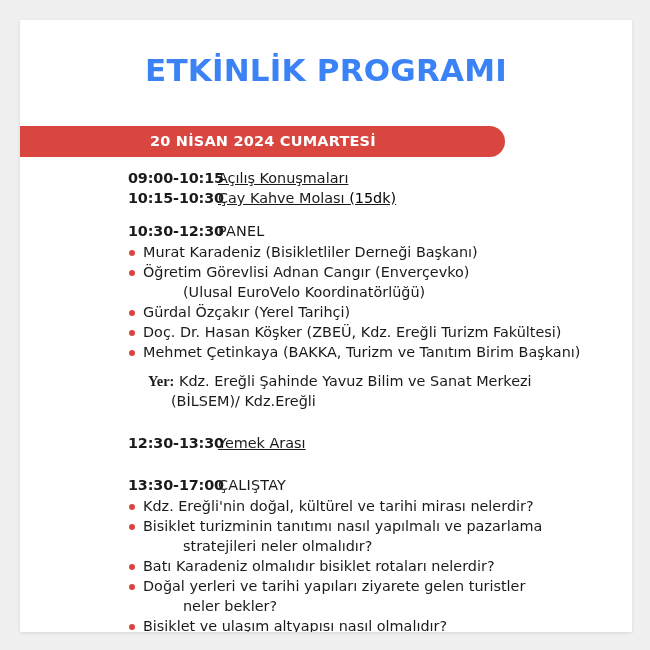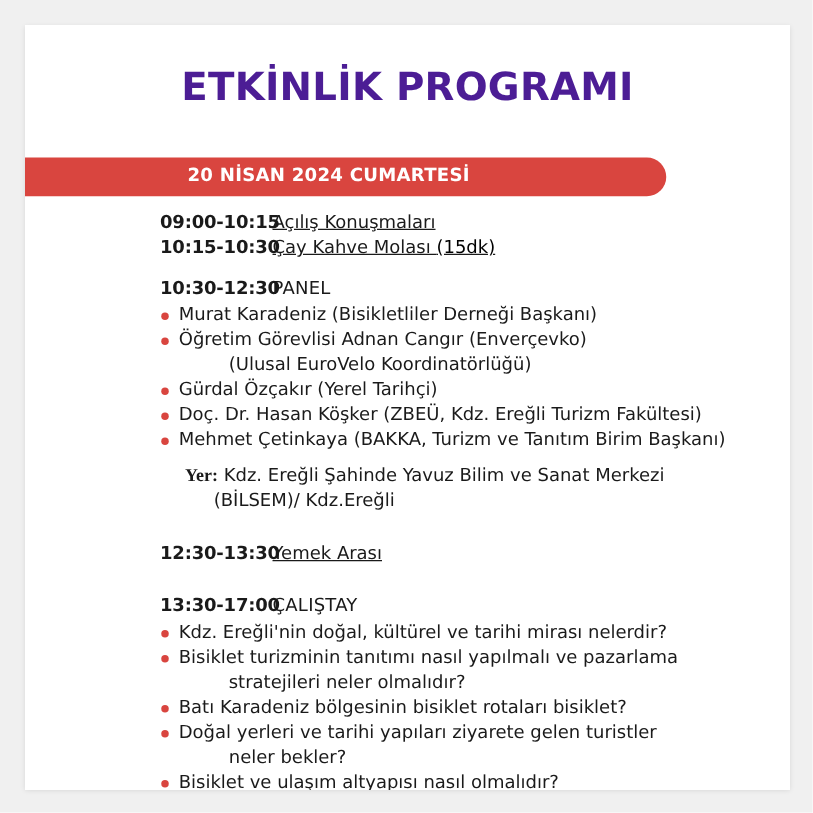--- a/index.html
+++ b/index.html
@@ -26,40 +26,39 @@
     overflow: hidden;
   }
 
   
   .poster-title {
     position: absolute;
     left: 0;
     top: 35px;
     width: 612px;
     text-align: center;
-    color: #4c1d95;
+    color: #3b82f6;
     font-family: "DejaVu Sans", "Liberation Sans", sans-serif;
     font-size: 31px;
     font-weight: 700;
     letter-spacing: 0.2px;
     line-height: 1;
     white-space: nowrap;
   }
 
   
   .date-banner {
     position: absolute;
     left: -20px;                
     top: 106px;
     width: 505px;
     height: 31px;
     background: #d9453f;
     border-top-right-radius: 16px;
     border-bottom-right-radius: 16px;
-    padding-left: 28px;
   }
   .date-banner-label {
     position: absolute;
     left: 150px;
     top: 0;
     height: 31px;
     line-height: 31px;
     color: #ffffff;
     font-size: 14.5px;
     font-weight: 700;
@@ -235,21 +234,21 @@
           <span class="bullet-dot"></span>
           <span>Kdz. Ereğli'nin doğal, kültürel ve tarihi mirası nelerdir?</span>
         </li>
         <li class="bullet-item">
           <span class="bullet-dot"></span>
           <span>Bisiklet turizminin tanıtımı nasıl yapılmalı ve pazarlama</span>
           <span class="bullet-cont">stratejileri neler olmalıdır?</span>
         </li>
         <li class="bullet-item">
           <span class="bullet-dot"></span>
-          <span>Batı Karadeniz bölgesinin bisiklet rotaları bisiklet?</span>
+          <span>Batı Karadeniz olmalıdır bisiklet rotaları nelerdir?</span>
         </li>
         <li class="bullet-item">
           <span class="bullet-dot"></span>
           <span>Doğal yerleri ve tarihi yapıları ziyarete gelen turistler</span>
           <span class="bullet-cont">neler bekler?</span>
         </li>
         <li class="bullet-item">
           <span class="bullet-dot"></span>
           <span>Bisiklet ve ulaşım altyapısı nasıl olmalıdır?</span>
         </li>

